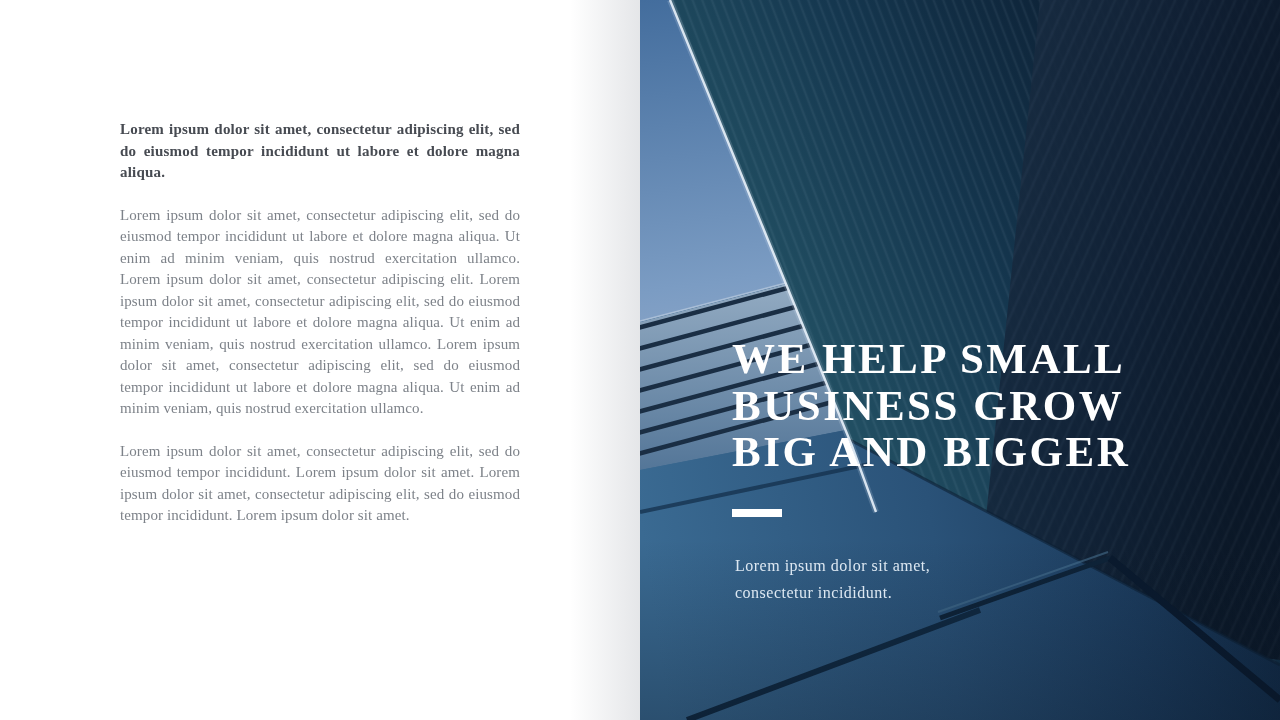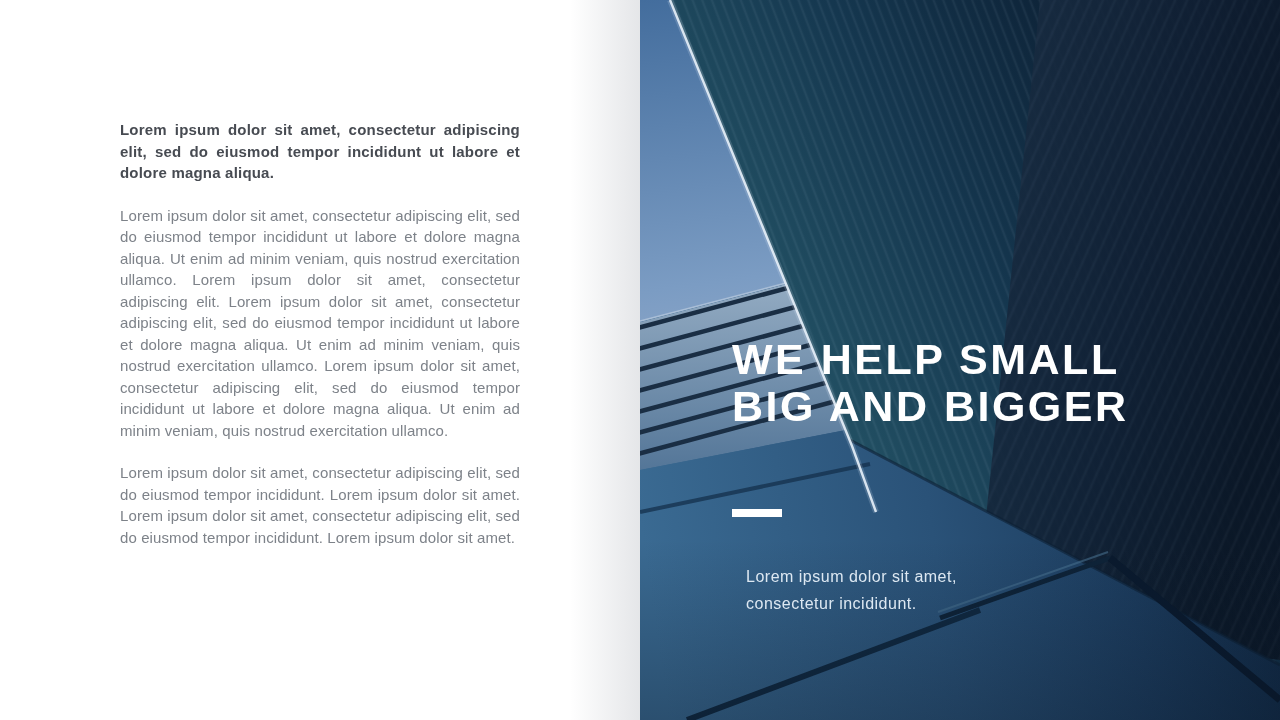--- a/index.html
+++ b/index.html
@@ -1,21 +1,21 @@
 <!DOCTYPE html>
 <html style="--page-bg: #ffffff; --intro-text: #474b52; --body-text: #7d8289; --heading-text: #ffffff; --divider: #ffffff; --caption-text: #dde8f2; --photo-sky: #7b9cc3; --photo-teal-wall: #1e4258; --photo-dark-wall: #101f33; --photo-glass-facade: #2a5278;"><head>
 <meta charset="utf-8">
 <style>
   html,body{margin:0;padding:0;}
   body{
     width:1280px;height:720px;overflow:hidden;
     font-family:"Liberation Sans","DejaVu Sans",sans-serif;
     background:var(--page-bg,#fff);
   }
-  .slide{position:relative;width:1280px;height:637px;}
+  .slide{position:relative;width:1280px;height:637px;font-family:Liberation Serif, serif;}
 
   
   .left-panel{
     position:absolute;left:0;top:0;width:640px;height:720px;
     background:var(--page-bg,#fff);
   }
   .edge-shade{
     position:absolute;right:0;top:0;width:70px;height:720px;
     background:linear-gradient(to right,rgba(150,155,165,0),rgba(150,155,165,0.25));
     pointer-events:none;
@@ -47,21 +47,21 @@
     font-size:43px;line-height:46.5px;font-weight:bold;
     letter-spacing:2.5px;color:var(--heading-text,#fff);
     text-transform:uppercase;white-space:nowrap;
   }
   .heading .hl{display:block;}
   .divider{
     position:absolute;left:92px;top:509px;width:50px;height:8px;
     background:var(--divider,#fff);
   }
   .caption{
-    position:absolute;left:91px;top:548px;margin:15px;
+    position:absolute;left:91px;top:548px;margin:4px;
     font-size:16px;line-height:27px;letter-spacing:.5px;
     color:var(--caption-text,#dde8f2);
   }
   .caption .cl{display:block;}
 </style>
 </head>
 <body>
 
 <div class="slide">
 
@@ -152,20 +152,21 @@
 
       <polyline points="30,0 146,284 212,446 236,512" fill="none" stroke="rgba(220,235,250,0.18)" stroke-width="6"></polyline>
       <polyline points="30,0 146,284 212,446 236,512" fill="none" stroke="#e4eef7" stroke-width="2.4" opacity="0.92"></polyline>
 
       <rect x="0" y="540" width="640" height="180" fill="url(#bs)"></rect>
     </svg>
 
     <div class="overlay">
       <h1 class="heading">
         <span class="hl">WE HELP SMALL</span>
+        <span class="hl">BUSINESS GROW</span>
         <span class="hl">BIG AND BIGGER</span>
       </h1>
       <div class="divider"></div>
       <p class="caption">
         <span class="cl">Lorem ipsum dolor sit amet,</span>
         <span class="cl">consectetur incididunt.</span>
       </p>
     </div>
   </div>
 

